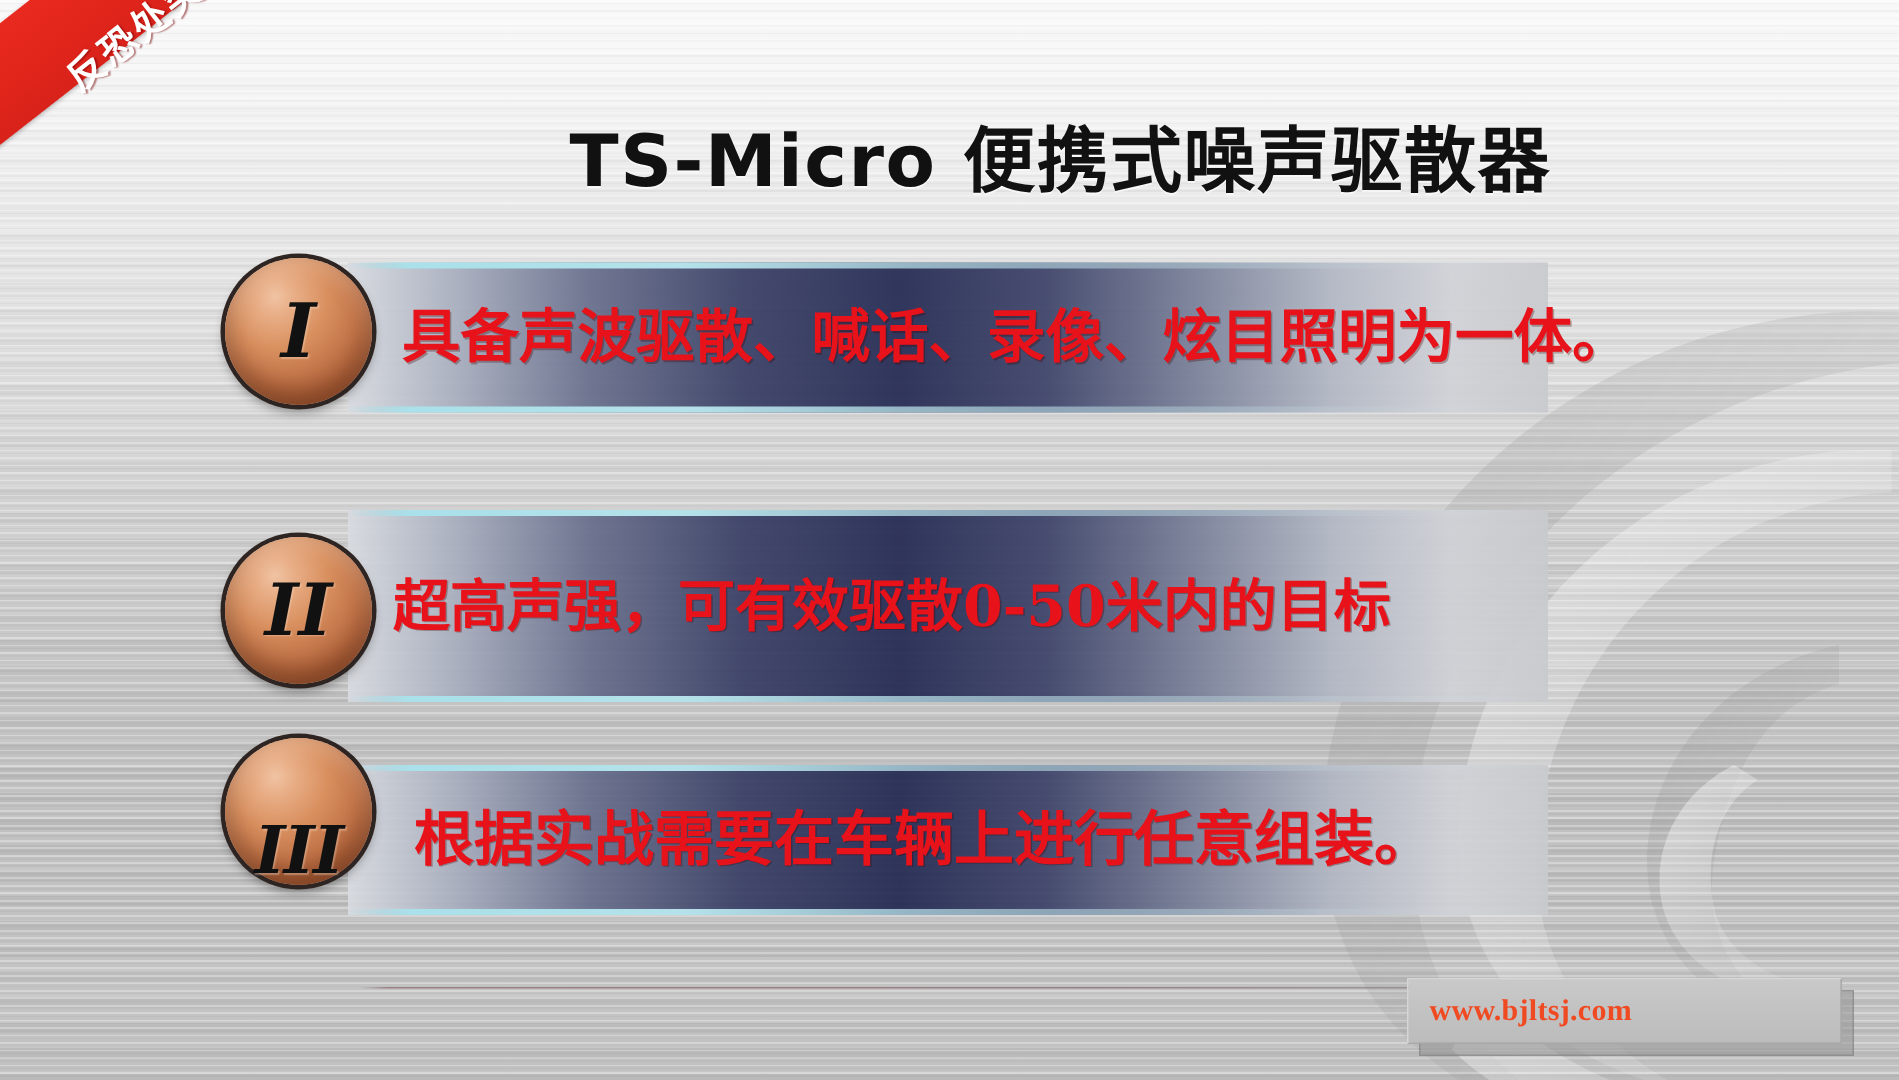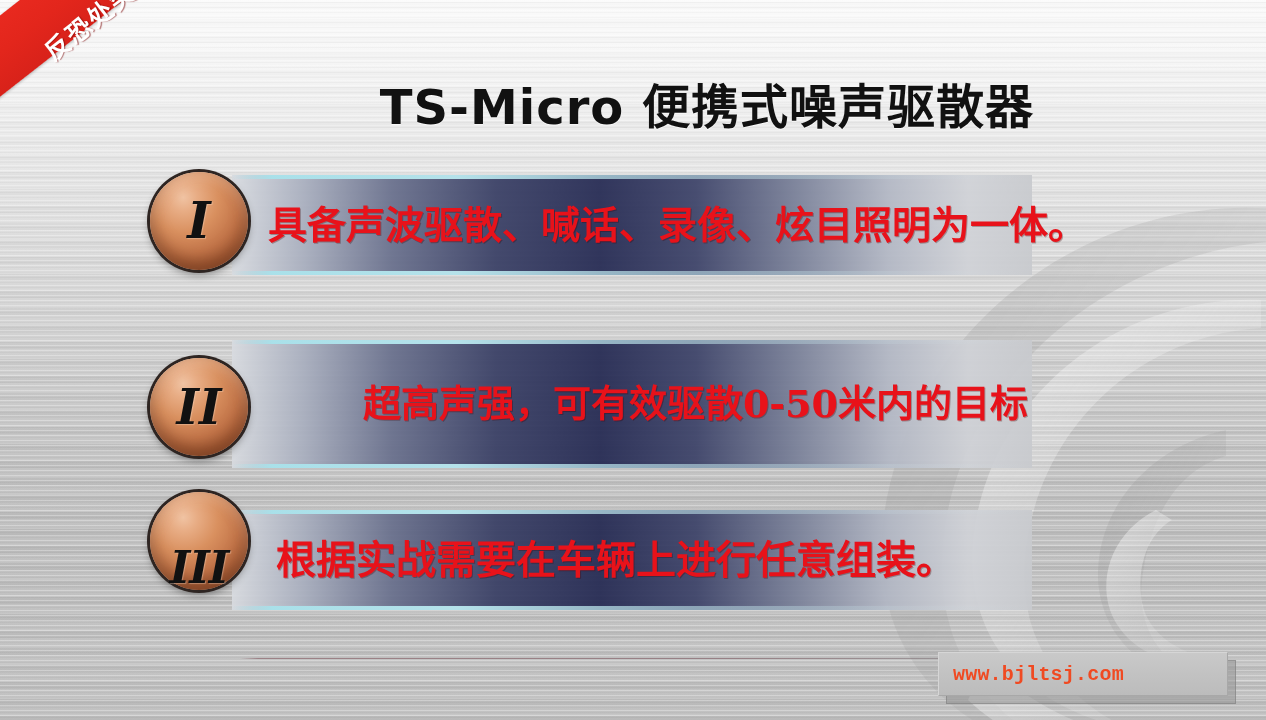--- a/index.html
+++ b/index.html
@@ -162,21 +162,21 @@
     display:flex;flex-direction:column;justify-content:center;
     font-family:"DejaVu Serif","Liberation Serif",serif;
     font-weight:bold;
     color:#e8121a;
     font-size:40px;
     line-height:1.18;
     text-shadow:1px 1px 0 rgba(60,0,0,.30);
     white-space:nowrap;
   }
   #row1 .row-text{font-size:39px;left:268px;}
-  #row2 .row-text{font-size:38px;text-align:center;align-items:flex-end;}
+  #row2 .row-text{font-size:38px;text-align:center;align-items:flex-start;}
   #row3 .row-text{font-size:40px;left:276px;}
   .row-text .line{display:block;}
   #row2 .row-text .line2{padding-left:44px;}
 
   
   #divider{
     position:absolute;left:240px;top:658px;width:900px;height:1px;
     background:linear-gradient(90deg,
       rgba(150,120,125,0) 0%,
       rgba(150,118,124,.85) 2%,
@@ -199,21 +199,21 @@
   }
   #urlbox .plate{
     position:absolute;left:0;top:0;width:288px;height:42px;
     background:linear-gradient(180deg,#c9c9c9 0%,#c2c2c2 50%,#bcbcbc 100%);
     border:1px solid #d6d6d6;
     border-right-color:#a8a8a8;border-bottom-color:#a8a8a8;
     display:flex;align-items:center;
   }
   #url-text{
     padding-left:14px;
-    font-family:Liberation Mono, monospace;
+    font-family:Liberation Serif, serif;
     font-weight:bold;font-size:20px;
     color:#f04a22;
     letter-spacing:.2px;
     white-space:nowrap;
   }
 </style>
 </head>
 <body>
 
 <div id="slide">

